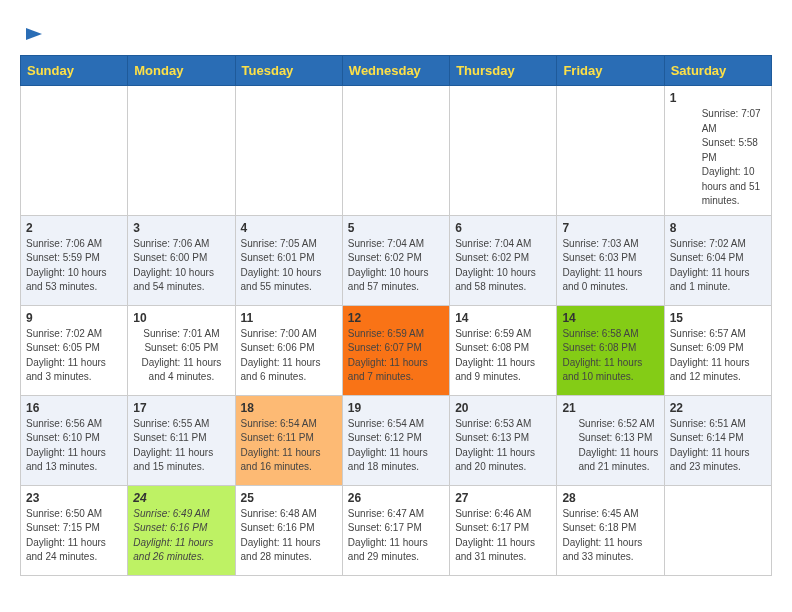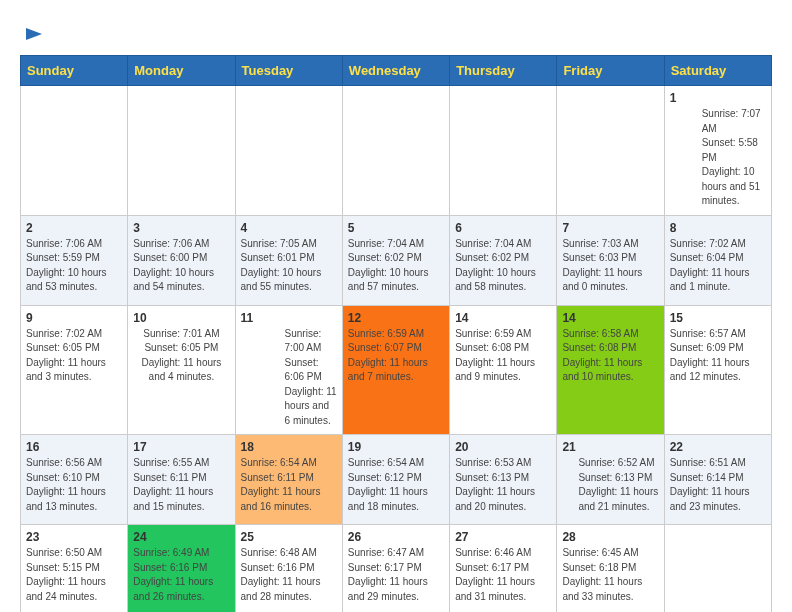--- a/index.html
+++ b/index.html
@@ -198,21 +198,21 @@
 Daylight: 11 hours and 3 minutes.</div>
         </td>
         <td style="background-color: rgb(255, 255, 255);">
           <div class="day-number">10</div>
           <div class="day-info" style="white-space: pre-line; text-align: center;">Sunrise: 7:01 AM
 Sunset: 6:05 PM
 Daylight: 11 hours and 4 minutes.</div>
         </td>
         <td style="background-color: rgb(255, 255, 255);">
           <div class="day-number">11</div>
-          <div class="day-info" style="white-space: pre-line; margin-left: 44px;">Sunrise: 7:00 AM
+          <div class="day-info" style="white-space: pre-line;">Sunrise: 7:00 AM
 Sunset: 6:06 PM
 Daylight: 11 hours and 6 minutes.</div>
         </td>
         <td style="background-color: #f97316;">
           <div class="day-number">12</div>
           <div class="day-info" style="white-space: pre-line;">Sunrise: 6:59 AM
 Sunset: 6:07 PM
 Daylight: 11 hours and 7 minutes.</div>
         </td>
         <td style="background-color: rgb(255, 255, 255);">
@@ -275,24 +275,24 @@
           <div class="day-number">22</div>
           <div class="day-info" style="white-space: pre-line;">Sunrise: 6:51 AM
 Sunset: 6:14 PM
 Daylight: 11 hours and 23 minutes.</div>
         </td>
       </tr>
       <tr>
         <td style="background-color: rgb(255, 255, 255);">
           <div class="day-number">23</div>
           <div class="day-info" style="white-space: pre-line;">Sunrise: 6:50 AM
-Sunset: 5:15 PM
+Sunset: 7:15 PM
 Daylight: 11 hours and 24 minutes.</div>
         </td>
-        <td style="background-color: #22c55e;">
+        <td style="background-color: #bef264; font-style: italic;">
           <div class="day-number">24</div>
           <div class="day-info" style="white-space: pre-line;">Sunrise: 6:49 AM
 Sunset: 6:16 PM
 Daylight: 11 hours and 26 minutes.</div>
         </td>
         <td style="background-color: rgb(255, 255, 255);">
           <div class="day-number">25</div>
           <div class="day-info" style="white-space: pre-line;">Sunrise: 6:48 AM
 Sunset: 6:16 PM
 Daylight: 11 hours and 28 minutes.</div>

